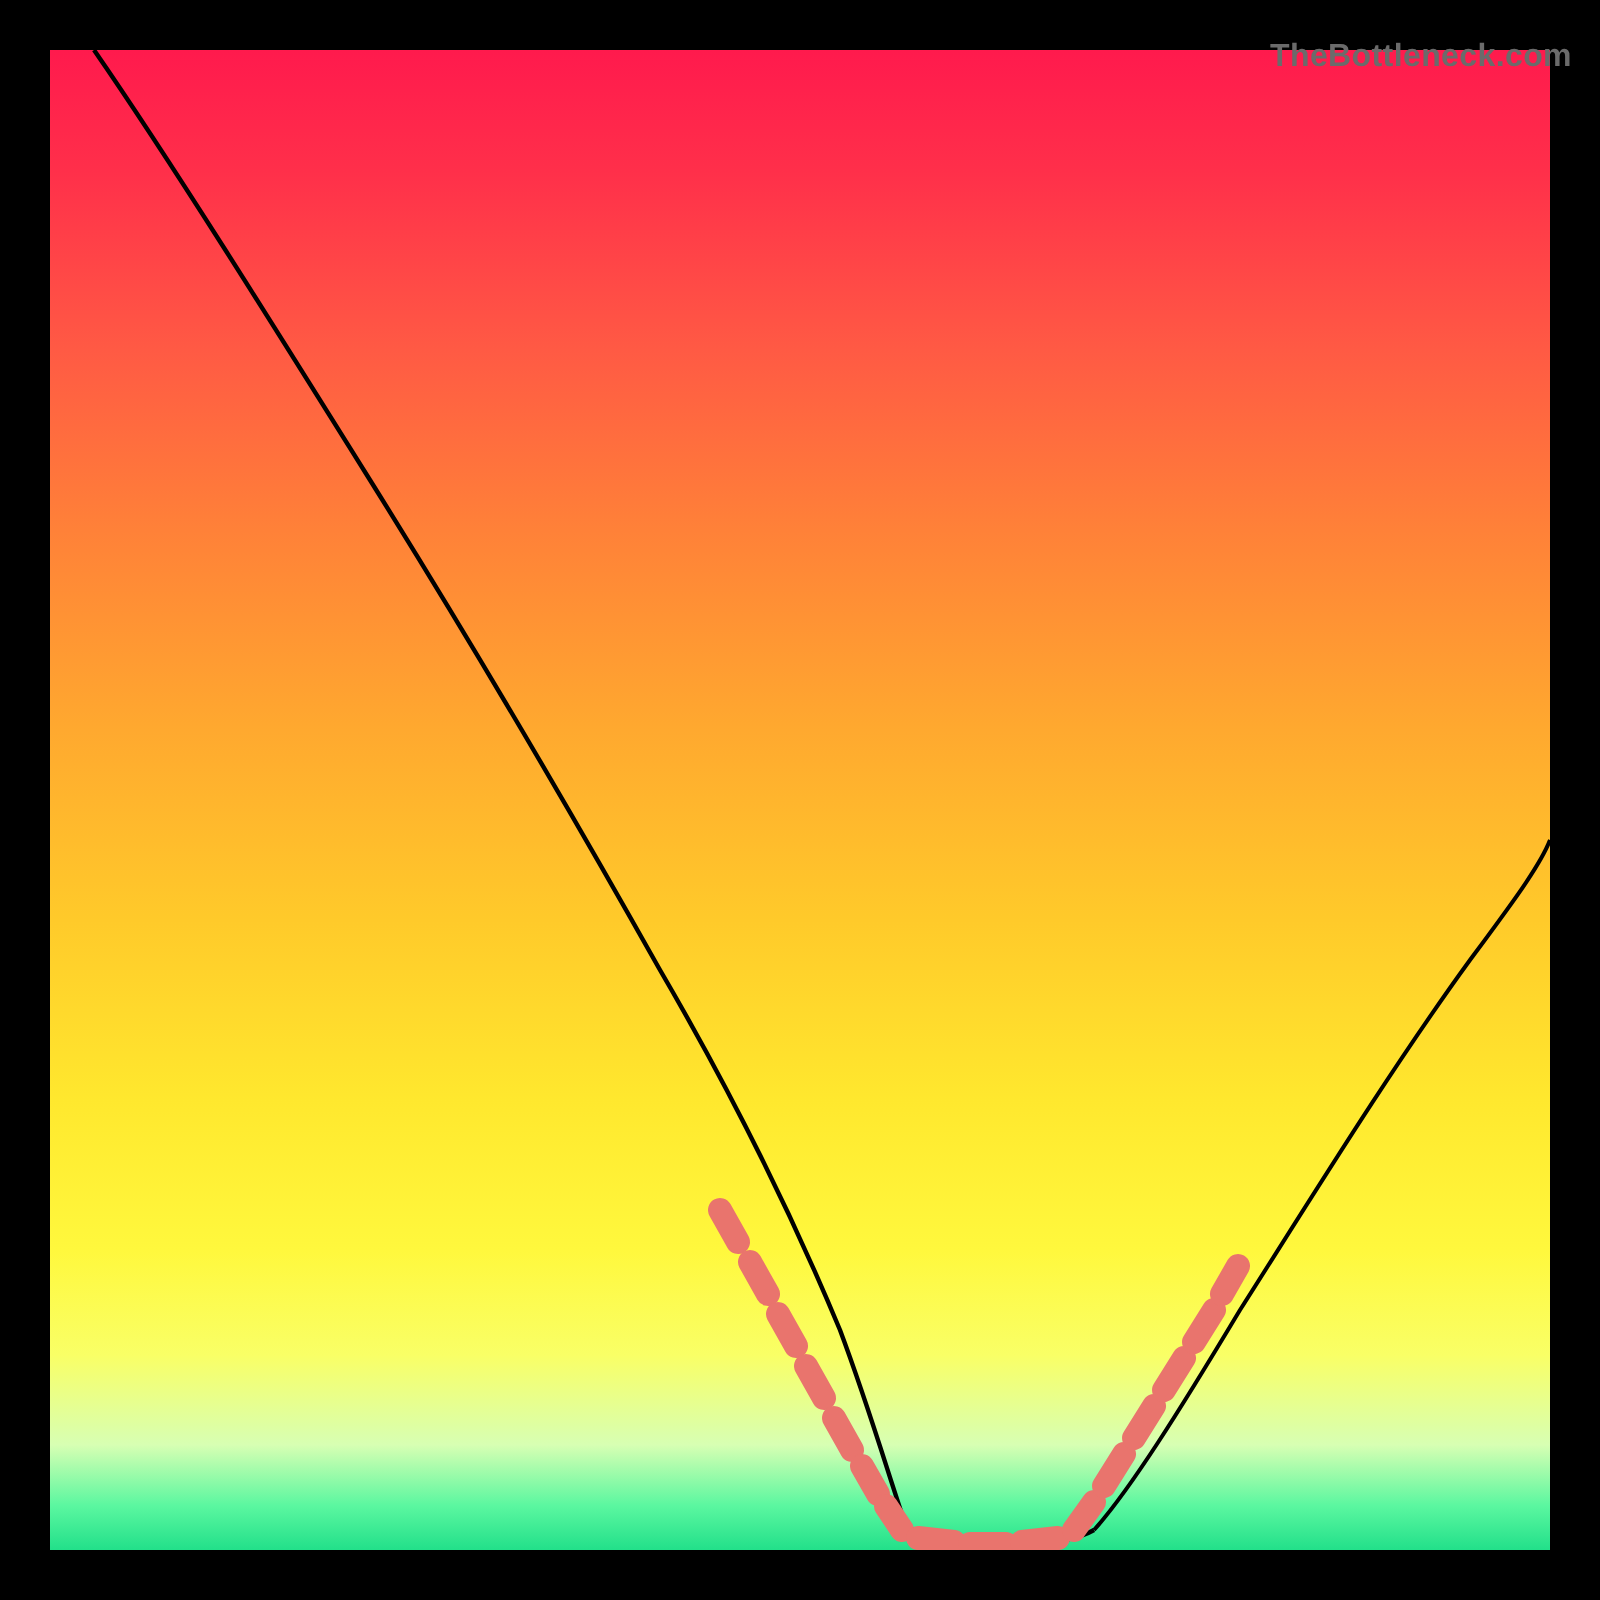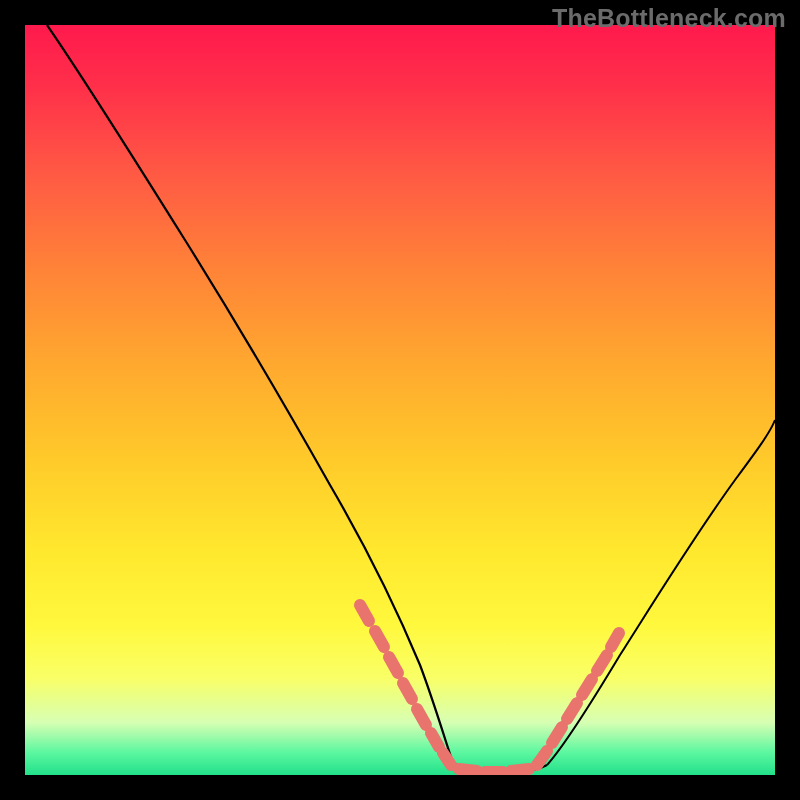--- a/index.html
+++ b/index.html
@@ -33,24 +33,24 @@
       #ffe82e 70%,
       #fff83d 80%,
       #f9ff66 87%,
       #d7ffb3 93%,
       #5cf7a0 97%,
       #22e08a 100%
     );
   }
   .branding {
     position: absolute;
-    top: 4px;
+    top: 20px;
     right: 14px;
     color: #6b6b6b;
-    font-size: 25px;
+    font-size: 16px;
     font-weight: 600;
     letter-spacing: 0.2px;
     user-select: none;
   }
   .svg-layer {
     position: absolute;
     left: 25px;
     top: 25px;
     width: 750px;
     height: 750px;

